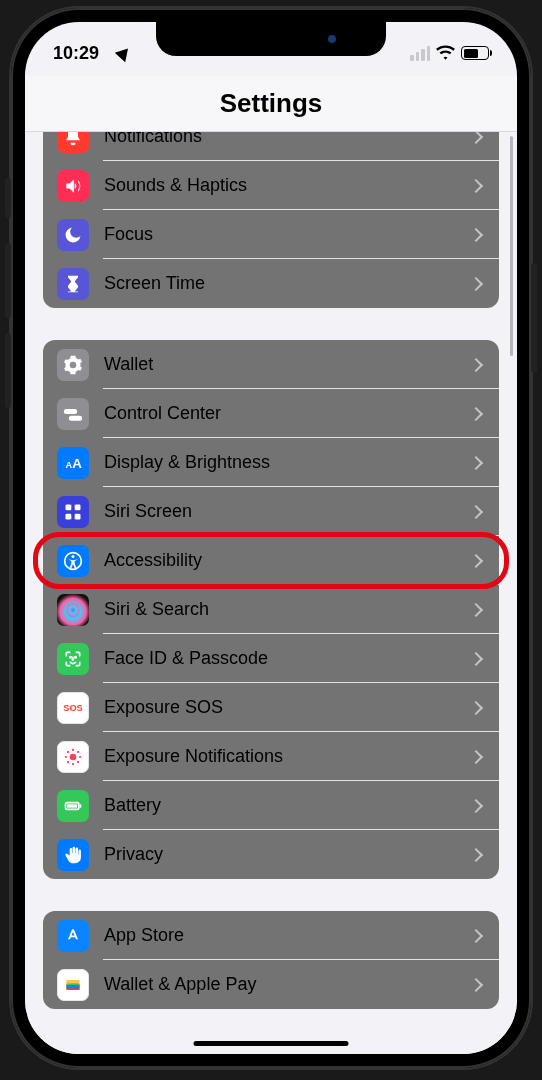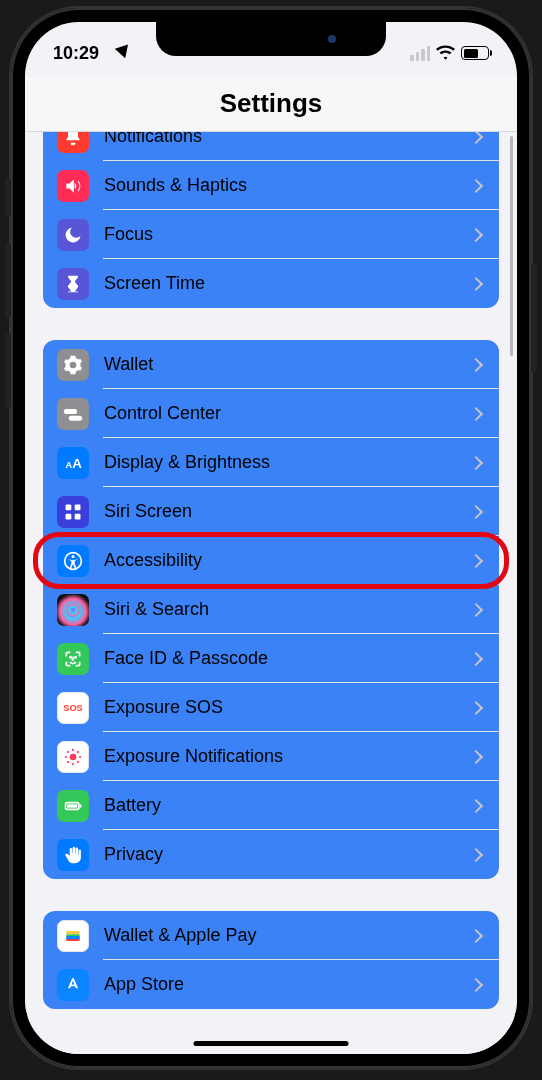--- a/index.html
+++ b/index.html
@@ -48,21 +48,21 @@
   }
   .notch .dot { width:8px;height:8px;background:#1a3a6a;border-radius:50%;}
   .status-bar {
     position: absolute; top: 0; left: 0; right: 0;
     height: 54px;
     display: flex; justify-content: space-between; align-items: center;
     padding: 8px 28px 0 28px;
     font-size: 18px; font-weight: 600;
     z-index: 40;
   }
-  .status-left { display:flex; gap:16px; }
+  .status-left { display:flex; align-items:center; gap:16px; }
   .status-right { display:flex; align-items:center; gap:6px; }
   .loc-arrow { width:0;height:0;border-left:7px solid transparent;border-right:7px solid transparent;border-bottom:12px solid #000;transform:rotate(42deg);margin-left:2px;}
   .sig-bars { display:flex; align-items:flex-end; gap:2px;}
   .sig-bars span{ width:3.5px;background:#c9c9cd;border-radius:1px;}
   .sig-bars span:nth-child(1){height:6px}
   .sig-bars span:nth-child(2){height:9px}
   .sig-bars span:nth-child(3){height:12px}
   .sig-bars span:nth-child(4){height:15px}
   .wifi-svg{width:19px;height:19px;}
   .batt{width:28px;height:14px;border:1.5px solid #000;border-radius:4px;position:relative;}
@@ -80,21 +80,21 @@
   .content {
     position:absolute; top:110px; left:0; right:0; bottom:0;
     overflow:hidden;
     background:#f2f2f7;
   }
   .scroll-indicator{
     position:absolute; right:4px; top:114px; width:3px; height:220px;
     background:#b6b6ba; border-radius:2px; z-index:25;
   }
   .group {
-    background:#3b82f6;
+    background:#737373;
     border-radius:12px;
     margin:0 18px 32px 18px;
     overflow:visible;
   }
   .group.first { margin-top:10px; border-top-left-radius:0;border-top-right-radius:0;}
   .row {
     display:flex; align-items:center;
     height:49px;
     padding:0 14px 0 14px;
     position:relative;
@@ -341,40 +341,40 @@
             <div class="icon-box bg-blue">
               <svg class="isvg" viewBox="0 0 24 24">
                 <path fill="currentColor" d="M13 2a1.5 1.5 0 0 1 1.5 1.5V10h.5V4.5a1.5 1.5 0 1 1 3 0V12h.5V7a1.5 1.5 0 1 1 3 0v8a7 7 0 0 1-7 7h-2a7 7 0 0 1-6.2-3.8L3 12.5a1.6 1.6 0 0 1 2.6-1.8L8 13V5a1.5 1.5 0 1 1 3 0v5h.5V3.5A1.5 1.5 0 0 1 13 2z"></path>
               </svg>
             </div>
             <div class="label">Privacy</div>
             <div class="chevron"></div>
           </div>
         </div>
         <div class="group">
+          <div class="row" id="row-app-store">
+            <div class="icon-box bg-appstore">
+              <svg class="isvg" viewBox="0 0 24 24">
+                <path fill="currentColor" d="M11 4l-5 12h2.5l1-2.5h5L15.5 16H18L13 4h-2zm1 3l1.8 4.5H10.2L12 7z"></path>
+              </svg>
+            </div>
+            <div class="label">App Store</div>
+            <div class="chevron"></div>
+          </div>
           <div class="row" id="row-wallet-apple-pay">
             <div class="icon-box bg-wallet">
               <svg class="isvg" viewBox="0 0 24 24">
                 <rect x="4" y="6" width="16" height="4" rx="1" fill="#f7c948"></rect>
                 <rect x="4" y="10" width="16" height="4" rx="1" fill="#34c759"></rect>
                 <rect x="4" y="14" width="16" height="4" rx="1" fill="#ff3b30"></rect>
                 <rect x="4" y="12" width="16" height="4" rx="1" fill="#0a84ff"></rect>
               </svg>
             </div>
             <div class="label">Wallet &amp; Apple Pay</div>
             <div class="chevron"></div>
           </div>
-          <div class="row" id="row-app-store">
-            <div class="icon-box bg-appstore">
-              <svg class="isvg" viewBox="0 0 24 24">
-                <path fill="currentColor" d="M11 4l-5 12h2.5l1-2.5h5L15.5 16H18L13 4h-2zm1 3l1.8 4.5H10.2L12 7z"></path>
-              </svg>
-            </div>
-            <div class="label">App Store</div>
-            <div class="chevron"></div>
-          </div>
         </div>
       </div>
 
     <div class="home-indicator"></div>
   <div class="highlight-ring" style="left: 8px; top: 510px; width: 476px; height: 57px;"></div>
     </div>
 </div>
 
 </body></html>

